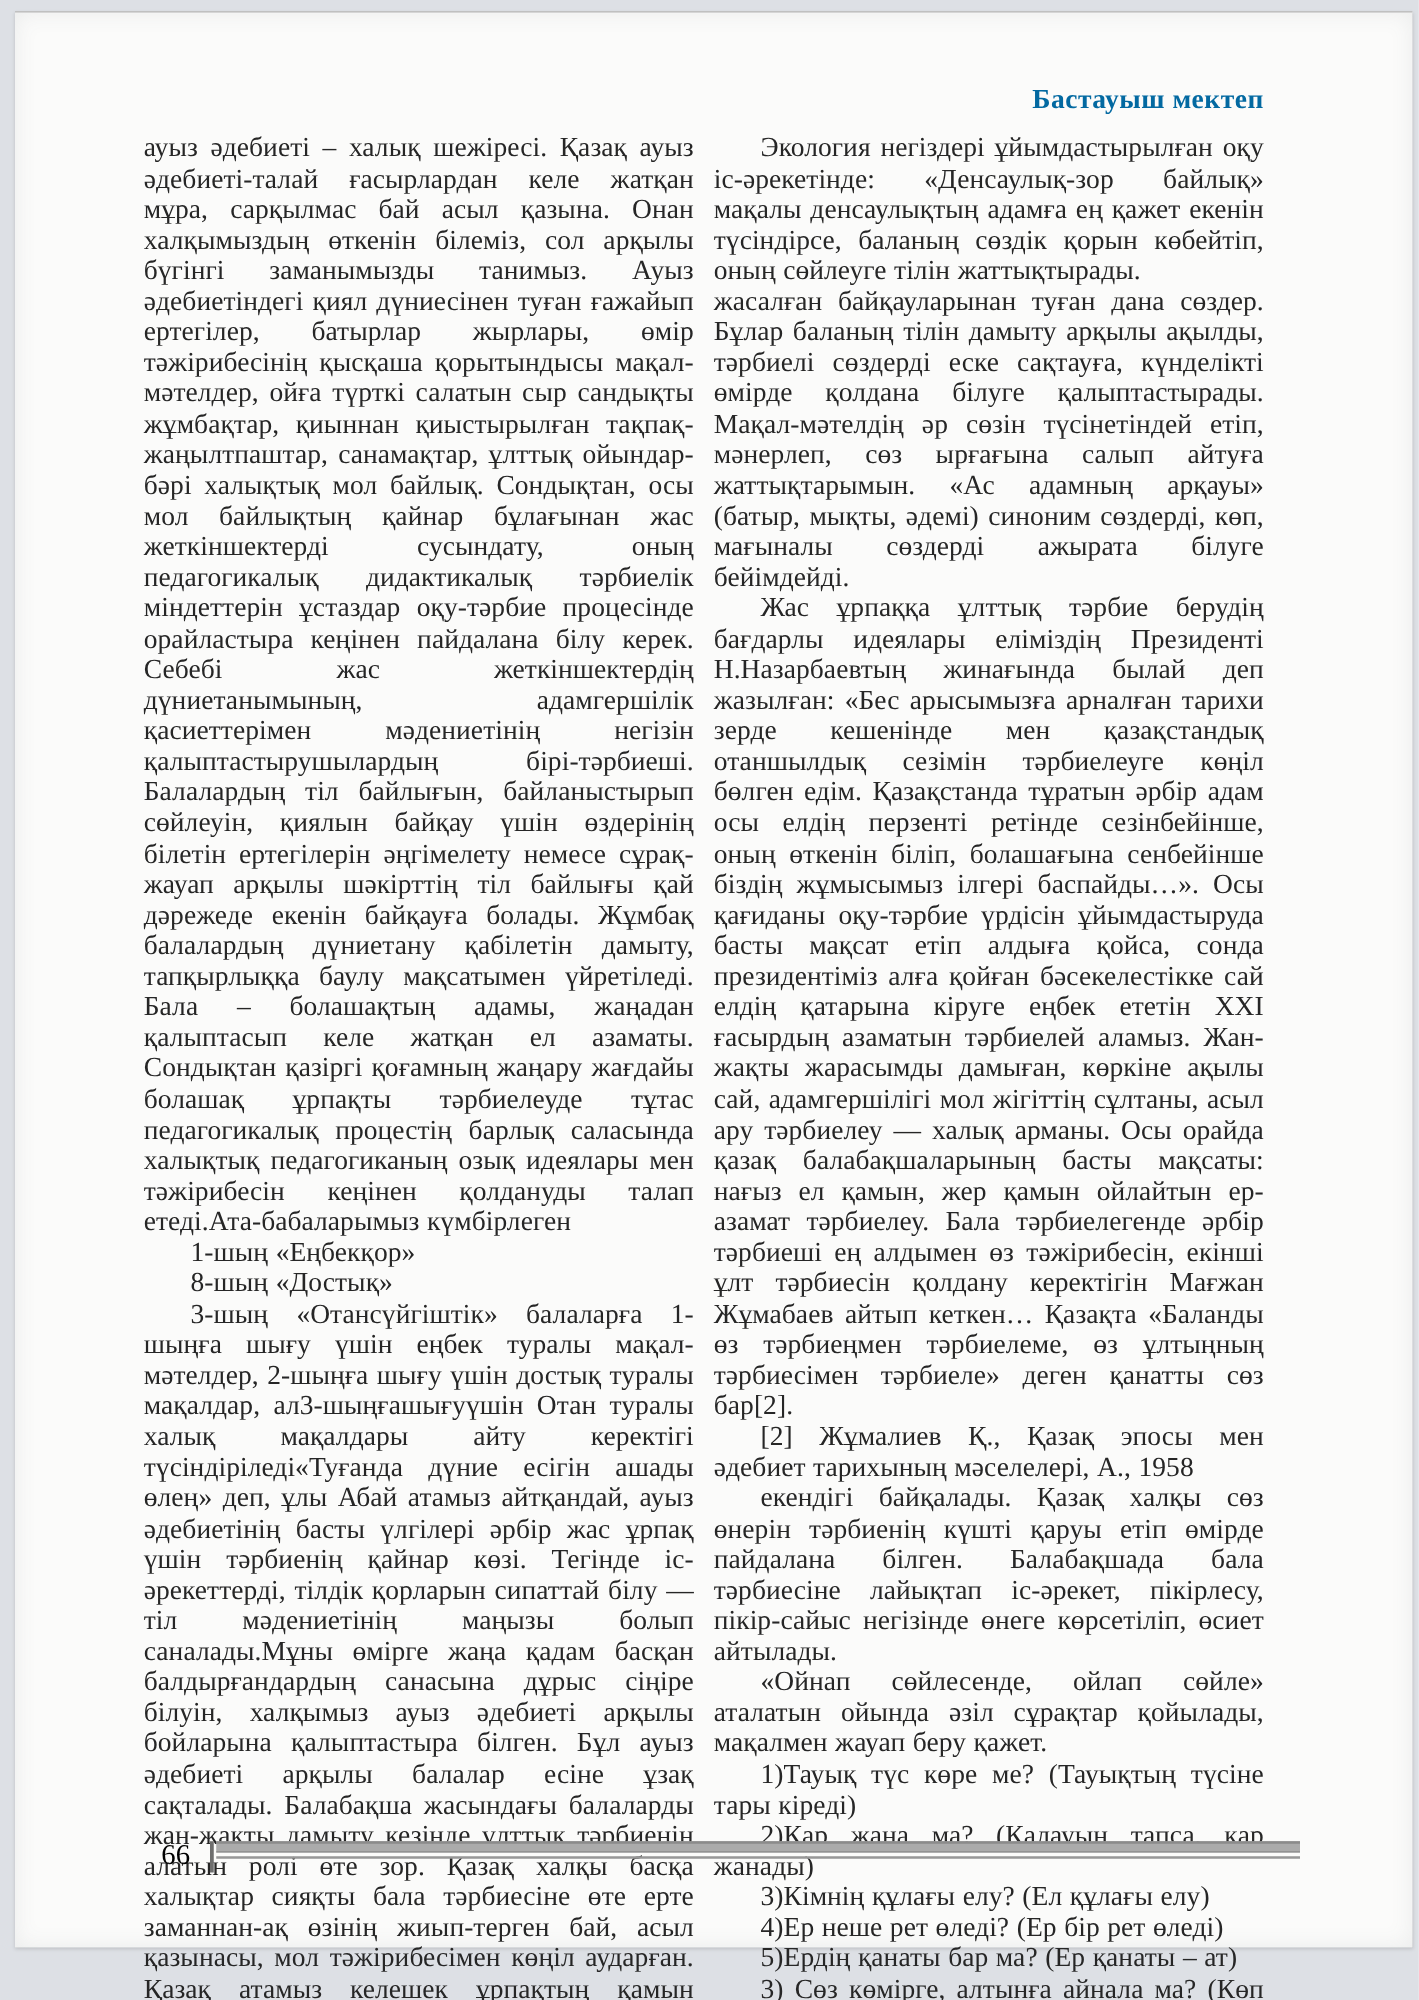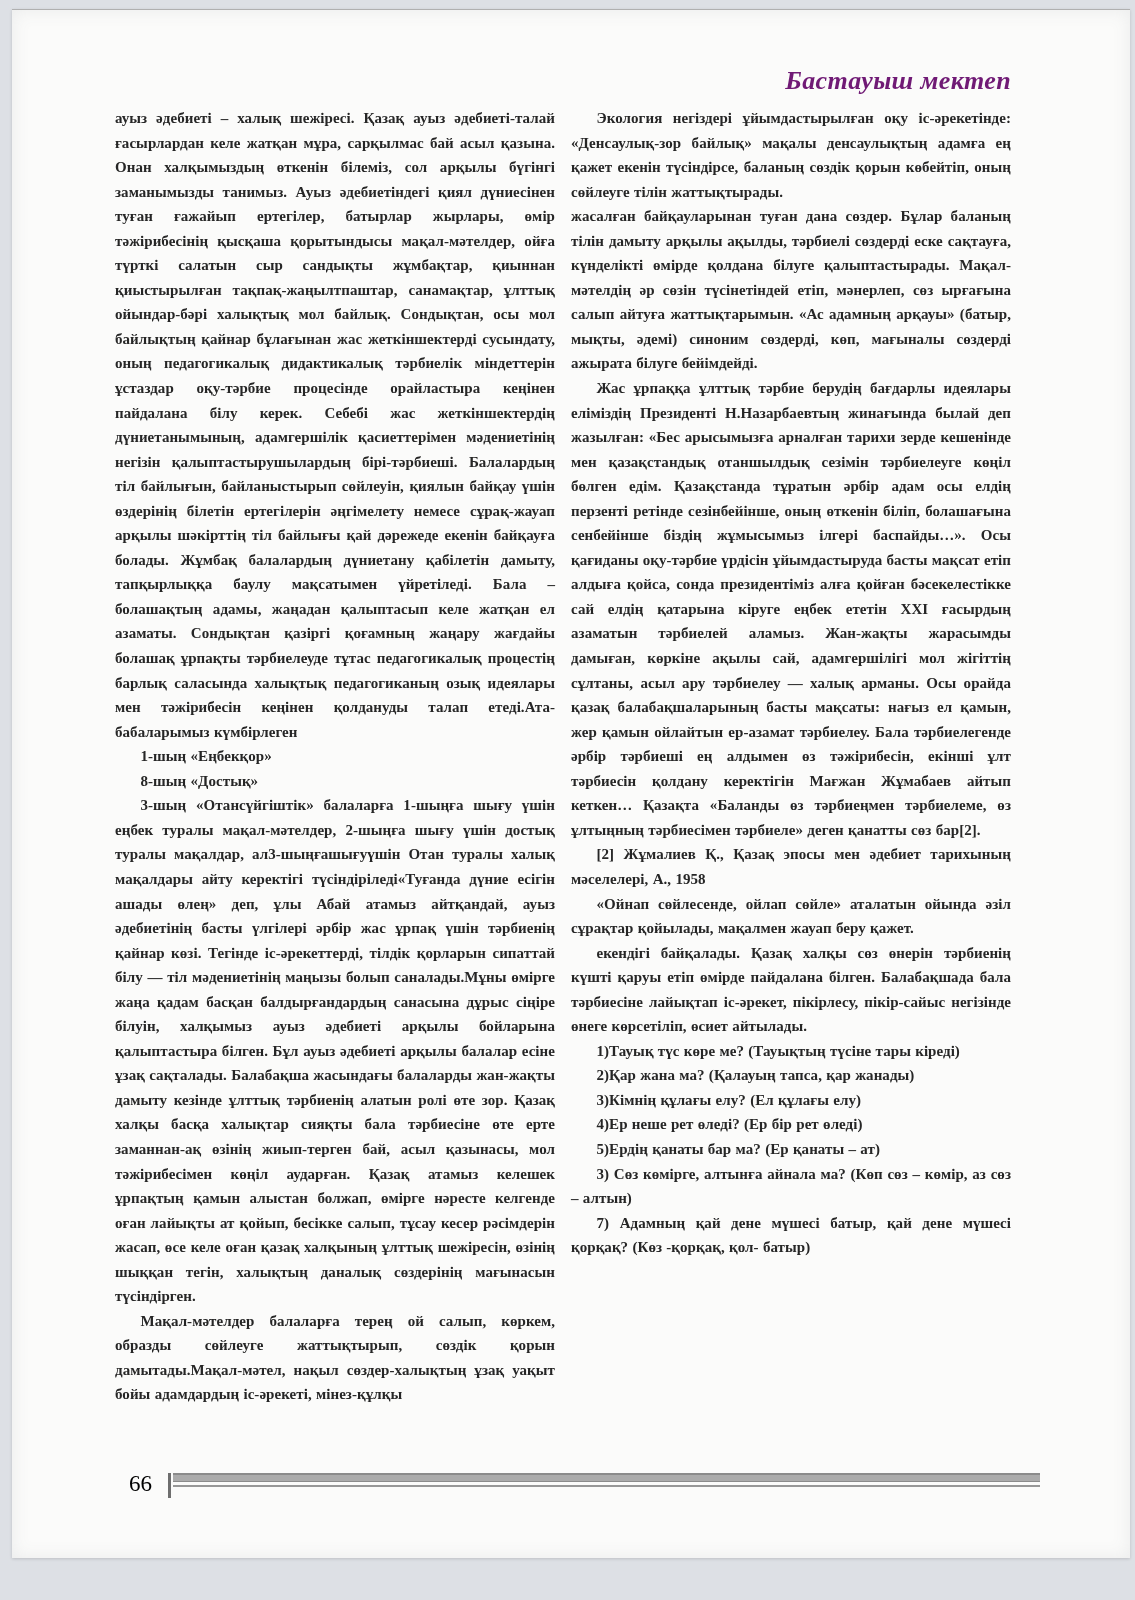--- a/index.html
+++ b/index.html
@@ -15,37 +15,36 @@
     background:#fbfbfa;
     border-top:1px solid #b0b0b0;
     box-shadow: inset 0 0 18px rgba(90,95,105,0.10), 0 1px 3px rgba(0,0,0,0.15);
   }
   .page-header{
     position:absolute;top:56px;left:103px;width:896px;
     text-align:right;
   }
   .journal-title{
     font-family:"Liberation Serif", serif;
-    font-weight:bold;font-style:italic;
-    font-size:26px;color:#701a75;
+    font-weight:bold;
+    font-size:22px;color:#0369a1;
     letter-spacing:0.4px;
   }
   .text-block{
     position:absolute;top:96px;left:103px;width:896px;
     display:flex;gap:16px;
   }
   .column{width:440px;}
   .para{
     margin:0;
     text-align:justify;
-    font-size:15px;line-height:24.55px;
+    font-size:22px;line-height:24.55px;
     color:#262626;
     letter-spacing:0.05px;
     word-spacing:0.5px;
-    font-weight:bold;
   }
   .para.indent{text-indent:1.7em;}
   .page-footer{
     position:absolute;left:103px;top:1460px;width:925px;
     display:flex;align-items:flex-start;
   }
   .page-number{
     font-size:23px;color:#000000;
     margin:2px 16px 0 14px;
     line-height:1;
@@ -71,22 +70,22 @@
         <p class="para indent">1-шың «Еңбекқор»</p>
         <p class="para indent">8-шың «Достық»</p>
         <p class="para indent">3-шың «Отансүйгіштік» балаларға 1-шыңға шығу үшін еңбек туралы мақал-мәтелдер, 2-шыңға шығу үшін достық туралы мақалдар, ал3-шыңғашығуүшін Отан туралы халық мақалдары айту керектігі түсіндіріледі«Туғанда дүние есігін ашады өлең» деп, ұлы Абай атамыз айтқандай, ауыз әдебиетінің басты үлгілері әрбір жас ұрпақ үшін тәрбиенің қайнар көзі. Тегінде іс-әрекеттерді, тілдік қорларын сипаттай білу — тіл мәдениетінің маңызы болып саналады.Мұны өмірге жаңа қадам басқан балдырғандардың санасына дұрыс сіңіре білуін, халқымыз ауыз әдебиеті арқылы бойларына қалыптастыра білген. Бұл ауыз әдебиеті арқылы балалар есіне ұзақ сақталады. Балабақша жасындағы балаларды жан-жақты дамыту кезінде ұлттық тәрбиенің алатын ролі өте зор. Қазақ халқы басқа халықтар сияқты бала тәрбиесіне өте ерте заманнан-ақ өзінің жиып-терген бай, асыл қазынасы, мол тәжірибесімен көңіл аударған. Қазақ атамыз келешек ұрпақтың қамын алыстан болжап, өмірге нәресте келгенде оған лайықты ат қойып, бесікке салып, тұсау кесер рәсімдерін жасап, өсе келе оған қазақ халқының ұлттық шежіресін, өзінің шыққан тегін, халықтың даналық сөздерінің мағынасын түсіндірген.</p>
         <p class="para indent">Мақал-мәтелдер балаларға терең ой салып, көркем, образды сөйлеуге жаттықтырып, сөздік қорын дамытады.Мақал-мәтел, нақыл сөздер-халықтың ұзақ уақыт бойы адамдардың іс-әрекеті, мінез-құлқы</p>
       </section>
     <section class="column">
         <p class="para indent">Экология негіздері ұйымдастырылған оқу іс-әрекетінде: «Денсаулық-зор байлық» мақалы денсаулықтың адамға ең қажет екенін түсіндірсе, баланың сөздік қорын көбейтіп, оның сөйлеуге тілін жаттықтырады.</p>
         <p class="para">жасалған байқауларынан туған дана сөздер. Бұлар баланың тілін дамыту арқылы ақылды, тәрбиелі сөздерді еске сақтауға, күнделікті өмірде қолдана білуге қалыптастырады. Мақал-мәтелдің әр сөзін түсінетіндей етіп, мәнерлеп, сөз ырғағына салып айтуға жаттықтарымын. «Ас адамның арқауы» (батыр, мықты, әдемі) синоним сөздерді, көп, мағыналы сөздерді ажырата білуге бейімдейді.</p>
         <p class="para indent">Жас ұрпаққа ұлттық тәрбие берудің бағдарлы идеялары еліміздің Президенті Н.Назарбаевтың жинағында былай деп жазылған: «Бес арысымызға арналған тарихи зерде кешенінде мен қазақстандық отаншылдық сезімін тәрбиелеуге көңіл бөлген едім. Қазақстанда тұратын әрбір адам осы елдің перзенті ретінде сезінбейінше, оның өткенін біліп, болашағына сенбейінше біздің жұмысымыз ілгері баспайды…». Осы қағиданы оқу-тәрбие үрдісін ұйымдастыруда басты мақсат етіп алдыға қойса, сонда президентіміз алға қойған бәсекелестікке сай елдің қатарына кіруге еңбек ететін XXI ғасырдың азаматын тәрбиелей аламыз. Жан-жақты жарасымды дамыған, көркіне ақылы сай, адамгершілігі мол жігіттің сұлтаны, асыл ару тәрбиелеу — халық арманы. Осы орайда қазақ балабақшаларының басты мақсаты: нағыз ел қамын, жер қамын ойлайтын ер-азамат тәрбиелеу. Бала тәрбиелегенде әрбір тәрбиеші ең алдымен өз тәжірибесін, екінші ұлт тәрбиесін қолдану керектігін Мағжан Жұмабаев айтып кеткен… Қазақта «Баланды өз тәрбиеңмен тәрбиелеме, өз ұлтыңның тәрбиесімен тәрбиеле» деген қанатты сөз бар[2].</p>
         <p class="para indent">[2] Жұмалиев Қ., Қазақ эпосы мен әдебиет тарихының мәселелері, А., 1958</p>
+        <p class="para indent">екендігі байқалады. Қазақ халқы сөз өнерін тәрбиенің күшті қаруы етіп өмірде пайдалана білген. Балабақшада бала тәрбиесіне лайықтап іс-әрекет, пікірлесу, пікір-сайыс негізінде өнеге көрсетіліп, өсиет айтылады.</p>
         <p class="para indent">«Ойнап сөйлесенде, ойлап сөйле» аталатын ойында әзіл сұрақтар қойылады, мақалмен жауап беру қажет.</p>
-        <p class="para indent">екендігі байқалады. Қазақ халқы сөз өнерін тәрбиенің күшті қаруы етіп өмірде пайдалана білген. Балабақшада бала тәрбиесіне лайықтап іс-әрекет, пікірлесу, пікір-сайыс негізінде өнеге көрсетіліп, өсиет айтылады.</p>
         <p class="para indent">1)Тауық түс көре ме? (Тауықтың түсіне тары кіреді)</p>
         <p class="para indent">2)Қар жана ма? (Қалауың тапса, қар жанады)</p>
         <p class="para indent">3)Кімнің құлағы елу? (Ел құлағы елу)</p>
         <p class="para indent">4)Ер неше рет өледі? (Ер бір рет өледі)</p>
         <p class="para indent">5)Ердің қанаты бар ма? (Ер қанаты – ат)</p>
         <p class="para indent">3) Сөз көмірге, алтынға айнала ма? (Көп сөз – көмір, аз сөз – алтын)</p>
         <p class="para indent">7) Адамның қай дене мүшесі батыр, қай дене мүшесі қорқақ? (Көз -қорқақ, қол- батыр)</p>
       </section>
   </main>
 

